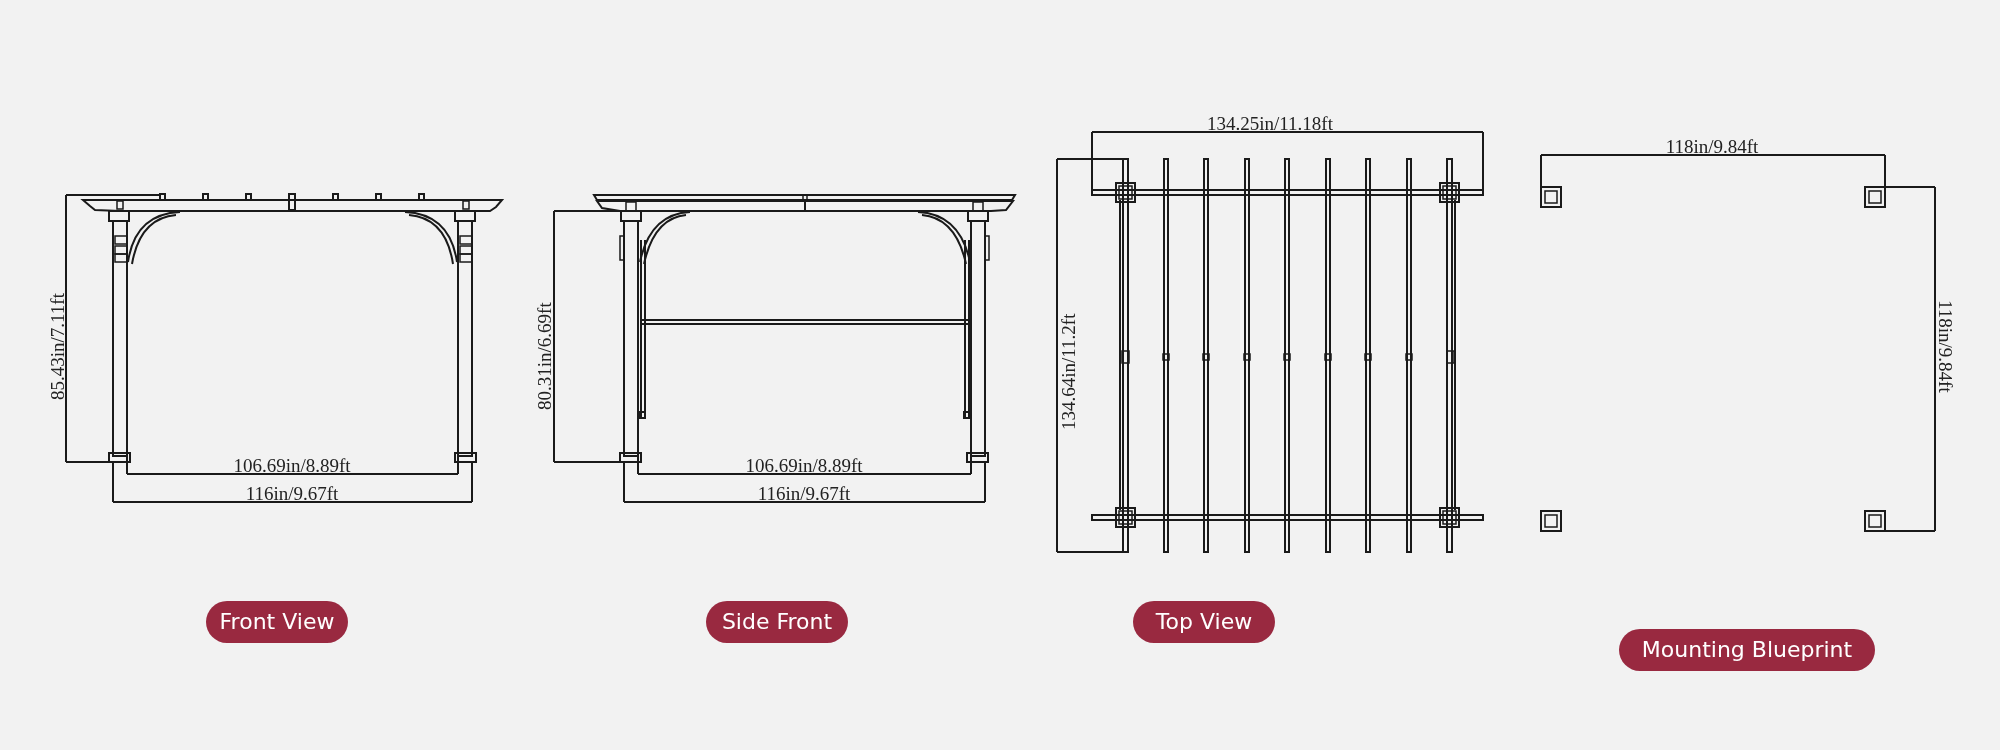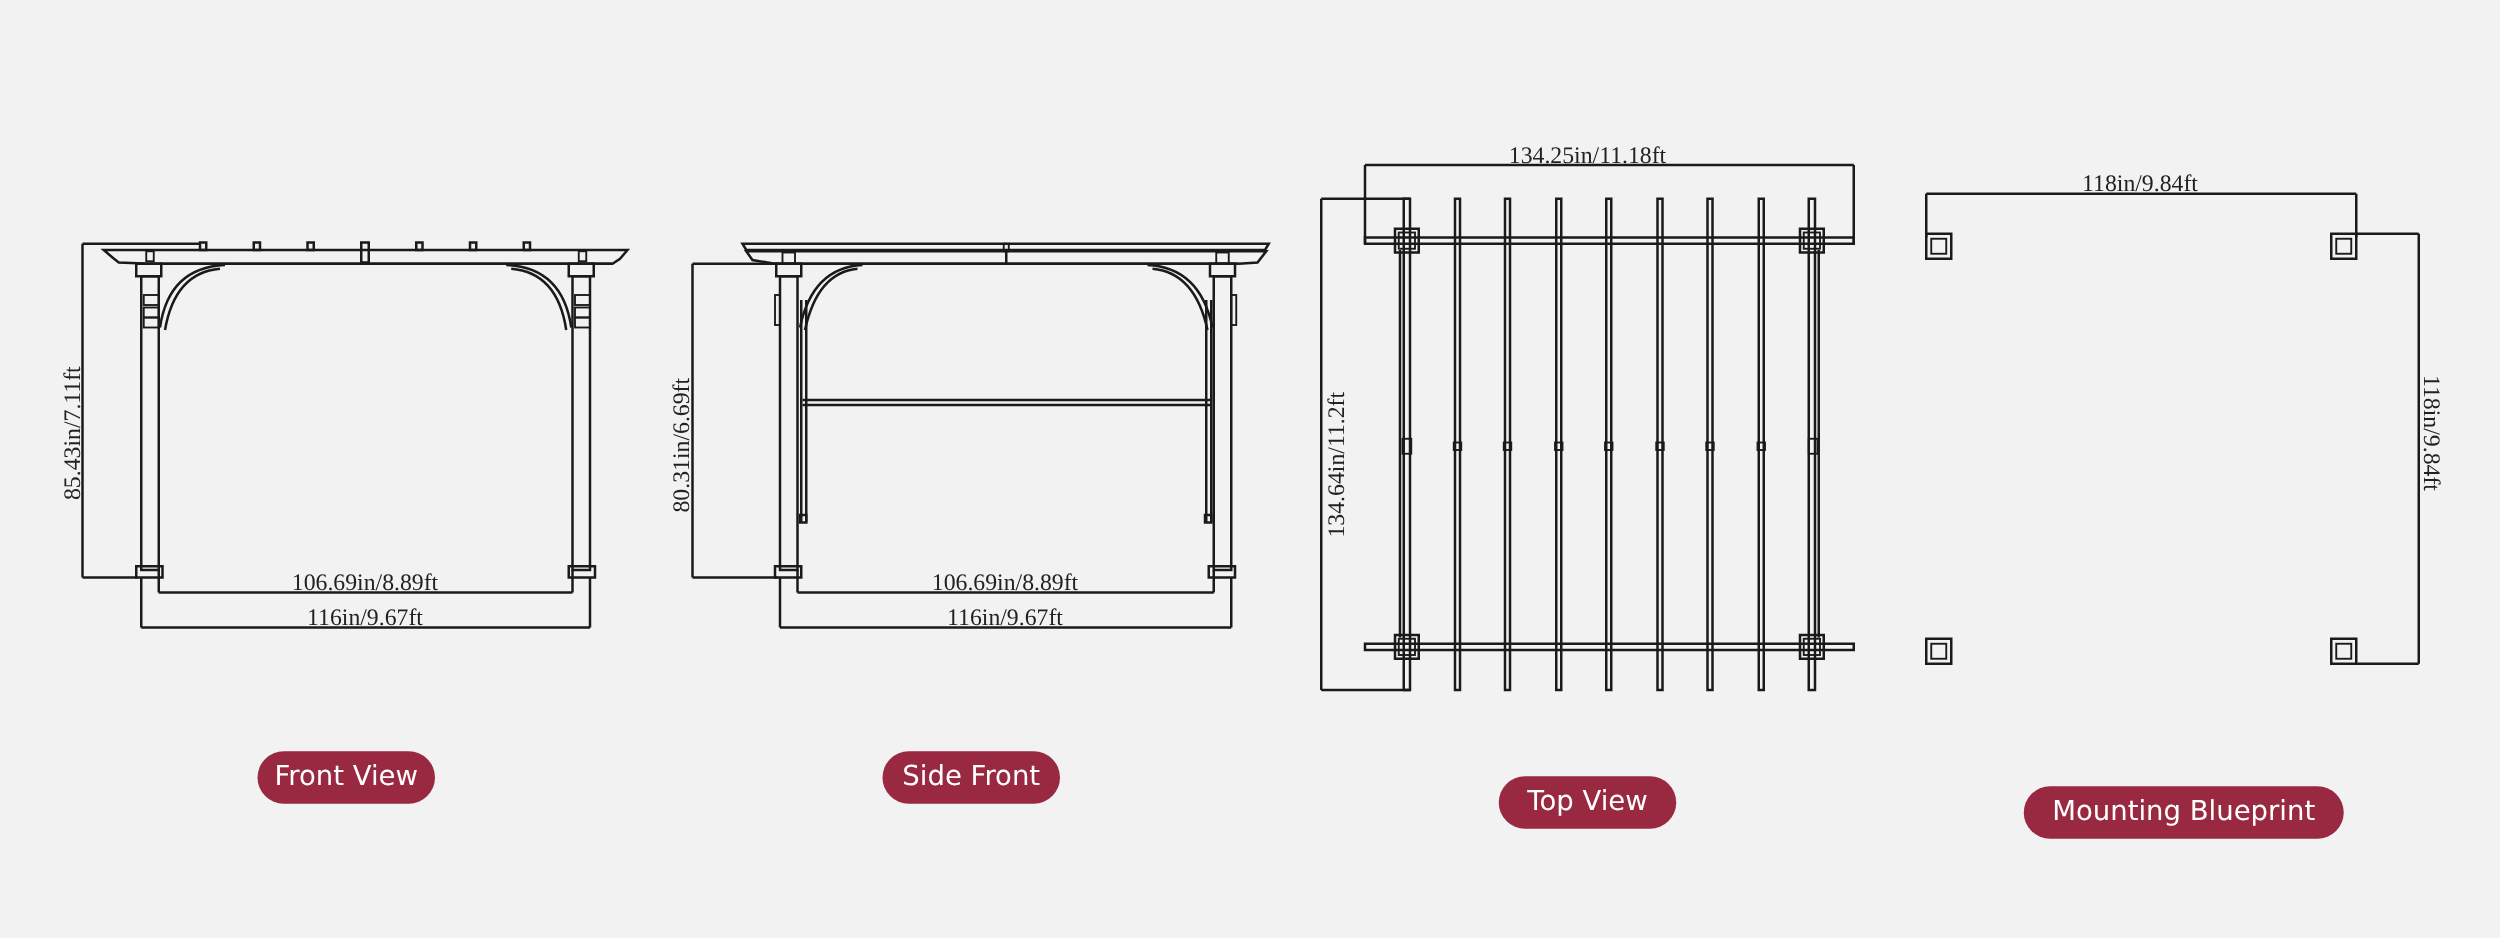--- a/index.html
+++ b/index.html
@@ -210,14 +210,14 @@
       <rect class="ln" x="1865" y="511" width="20" height="20"></rect>
       <rect class="thin" x="1869" y="515" width="12" height="12"></rect>
     </g>
   </g>
   <text class="dim" x="1712" y="153" text-anchor="middle">118in/9.84ft</text>
   <text class="dim" transform="translate(1939,300) rotate(90)" text-anchor="start">118in/9.84ft</text>
 </svg>
 
 <div class="label" style="left:206px; top:601px; width:142px;">Front View</div>
 <div class="label" style="left:706px; top:601px; width:142px;">Side Front</div>
-<div class="label" style="left:1199px; top:601px; width:142px;margin-top:20px;">Top View</div>
+<div class="label" style="left:1133px; top:601px; width:142px;">Top View</div>
 <div class="label" style="left:1619px; top:629px; width:256px;">Mounting Blueprint</div>
 
 </body></html>

